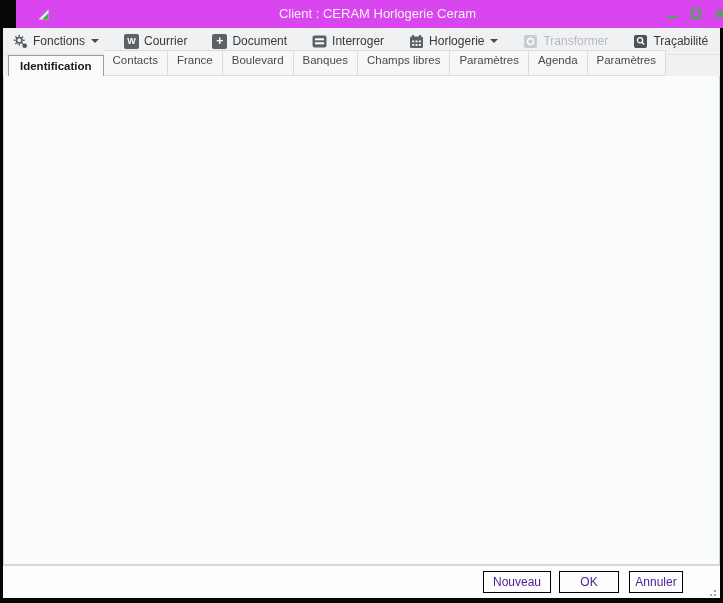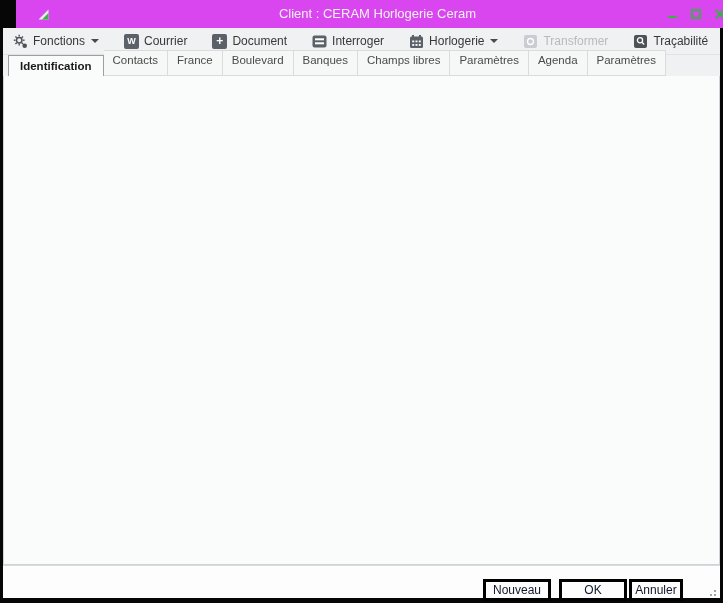--- a/index.html
+++ b/index.html
@@ -60,22 +60,22 @@
   .cb { position:absolute; width:11px; height:11px; background:#ccd1d8; }
   .cblbl { position:absolute; font-size:11.5px; color:#99a3ae; height:19px; line-height:16px; }
   .info { position:absolute; width:14px; height:14px; border-radius:50%; background:#3c4248; color:#fff;
     font-size:10px; font-weight:bold; text-align:center; line-height:14px; cursor:pointer; }
   .social { position:absolute; width:17px; height:17px; background:#5a6168; border-radius:3px; color:#fff;
     display:flex; align-items:center; justify-content:center; font-weight:bold; font-size:10px; cursor:pointer; }
   .icon-abs { position:absolute; cursor:pointer; }
   
   .footer { position:absolute; left:3px; top:565px; width:717px; height:33px; background:#fdfdfd;
     border-top:1px solid #d8dadc; }
-  .btn { position:absolute; top:13px; height:22px; background:#fcfdfc; border:3px solid #000000;
-    color:#0f172a; font-size:12px; font-family:inherit; cursor:pointer; }
+  .btn { position:absolute; top:5px; height:22px; background:#fcfdfc; border:1px solid #000000;
+    color:#4c1d95; font-size:12px; font-family:inherit; cursor:pointer; }
   .grip { position:absolute; right:4px; bottom:2px; width:9px; height:9px;
     background:
       radial-gradient(circle at 8px 8px, #9aa 1px, transparent 1.4px),
       radial-gradient(circle at 8px 4px, #9aa 1px, transparent 1.4px),
       radial-gradient(circle at 4px 8px, #9aa 1px, transparent 1.4px);
   }
 </style>
 </head>
 <body>
 
@@ -298,18 +298,18 @@
         <rect x="6.4" y="12" width="2.2" height="2"></rect>
         <rect x="9.8" y="12" width="2.2" height="2"></rect>
       <rect x="3" y="15.4" width="2.2" height="2"></rect>
         <rect x="6.4" y="15.4" width="2.2" height="2"></rect>
         <rect x="9.8" y="15.4" width="2.2" height="2"></rect>
     </g>
   </svg>
 
   <div class="footer">
     <button class="btn" style="left:480px;width:68px">Nouveau</button>
-    <button class="btn" style="left:556px;width:68px">OK</button>
+    <button class="btn" style="left:556px;width:60px">OK</button>
     <button class="btn" style="left:626px;width:54px">Annuler</button>
     <span class="grip"></span>
   </div>
 
 </div>
 
 </body></html>

